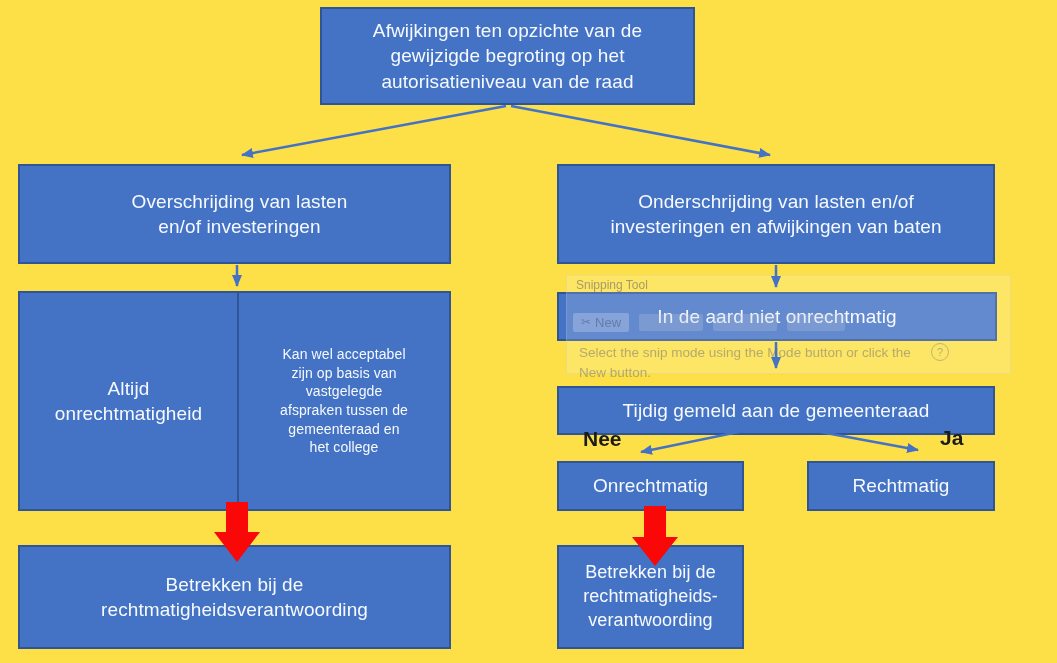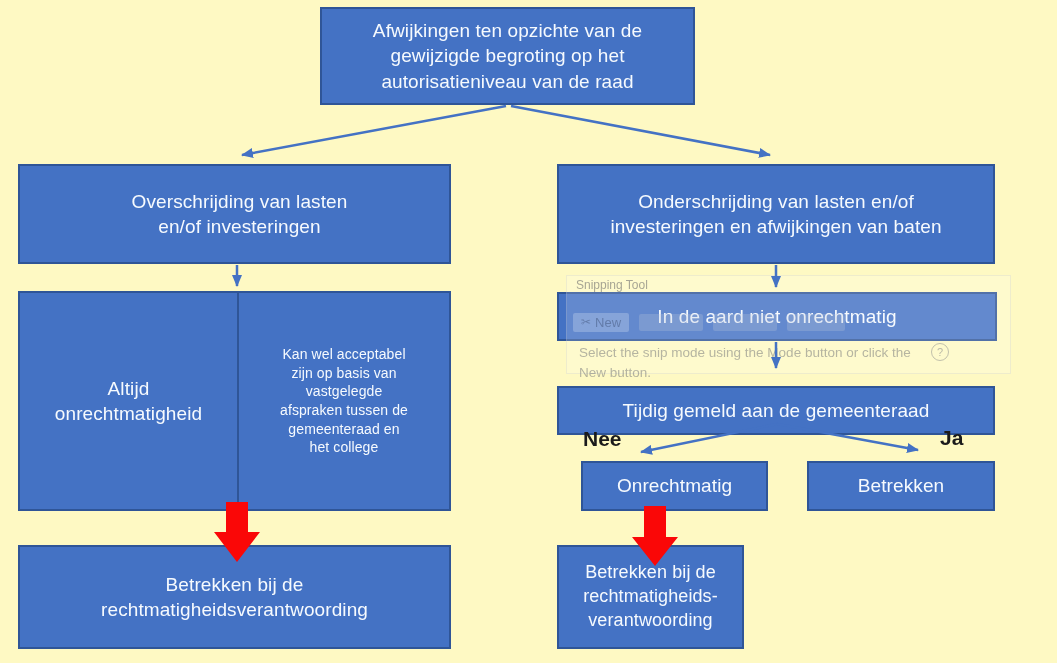--- a/index.html
+++ b/index.html
@@ -1,19 +1,19 @@
 <!DOCTYPE html>
 <html style="--box-fill: #4472C4; --box-border: #2F5597; --connector: #4472C4; --red-arrow: #FA0707; --box-text: #F6FAFE; --branch-label: #1B1B1B;"><head>
 <meta charset="utf-8">
 <style>
   html, body { margin: 0; padding: 0; background: #ffffff; }
   body { font-family: "Liberation Sans", sans-serif; }
   #canvas {
     position: relative; width: 1057px; height: 663px;
-    background: #fef9c3; overflow: hidden;
+    background: #fde047; overflow: hidden;
   }
   .node {
     position: absolute; box-sizing: border-box;
     background: var(--box-fill, #4472C4);
     border: 2px solid var(--box-border, #2F5597);
     color: var(--box-text, #F6FAFE);
     display: flex; align-items: center; justify-content: center;
     text-align: center; white-space: pre-line;
     font-size: 19px; line-height: 1.33; letter-spacing: 0.1px;
   }
@@ -24,21 +24,21 @@
                           padding: 0; display: flex; align-items: stretch; white-space: normal; }
   .split-cell { display: flex; align-items: center; justify-content: center;
                 text-align: center; white-space: pre-line; }
   #cell-altijd  { width: 217px; border-right: 2px solid var(--box-border, #2F5597); }
   #cell-kanwel  { flex: 1; font-size: 14px; }
   #node-betrekken-links { left: 18px;  top: 545px; width: 433px; height: 104px; }
   
   #node-onderschrijding { left: 557px; top: 164px; width: 438px; height: 100px; }
   #node-aard            { left: 557px; top: 292px; width: 440px; height: 49px; }
   #node-tijdig          { left: 557px; top: 374px; width: 438px; height: 49px; margin-top: 12px; }
-  #node-onrechtmatig    { left: 581px; top: 461px; width: 187px; height: 50px; }
+  #node-onrechtmatig    { left: 557px; top: 461px; width: 187px; height: 50px; }
   #node-rechtmatig      { left: 807px; top: 461px; width: 188px; height: 50px; }
   #node-betrekken-rechts{ left: 557px; top: 545px; width: 187px; height: 104px; font-size: 18px; }
 
   .branch-label {
     position: absolute; color: var(--branch-label, #1B1B1B);
     font-size: 21px; font-weight: 600;
   }
   #label-nee { left: 583px; top: 427px; }
   #label-ja  { left: 940px; top: 426px; }
 
@@ -110,21 +110,21 @@
 
   <div class="node" id="node-aard">In de aard niet onrechtmatig</div>
 
   <div class="node" id="node-onderschrijding">Onderschrijding van lasten en/of
 investeringen en afwijkingen van baten</div>
 
   <div class="node" id="node-tijdig">Tijdig gemeld aan de gemeenteraad</div>
 
   <div class="node" id="node-onrechtmatig">Onrechtmatig</div>
 
-  <div class="node" id="node-rechtmatig">Betrekken</div>
+  <div class="node" id="node-rechtmatig">Rechtmatig</div>
 
   <div class="node" id="node-betrekken-rechts">Betrekken bij de
 rechtmatigheids-
 verantwoording</div>
 
   <div class="branch-label" id="label-nee">Nee</div>
   <div class="branch-label" id="label-ja">Ja</div>
 
   <div id="ghost">
     <div class="ghost-title">Snipping Tool</div>

